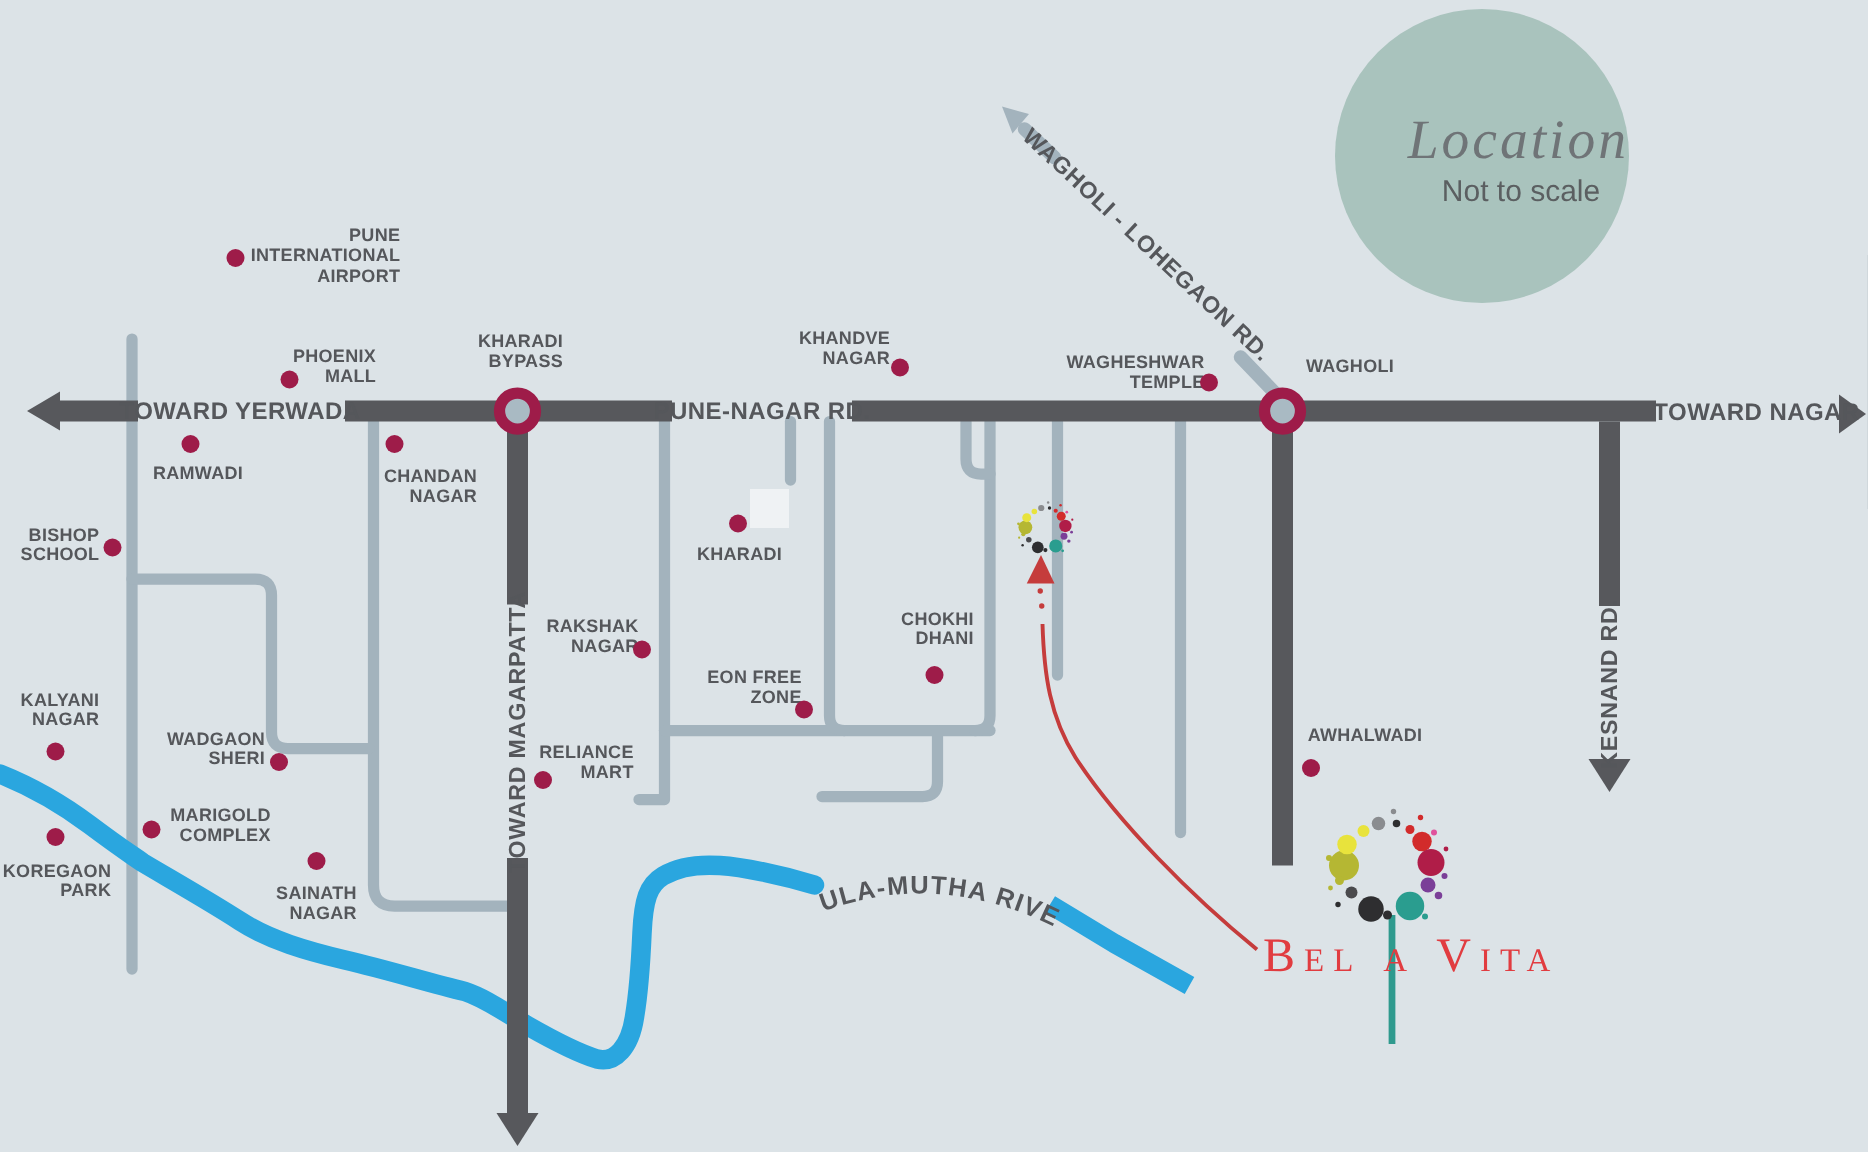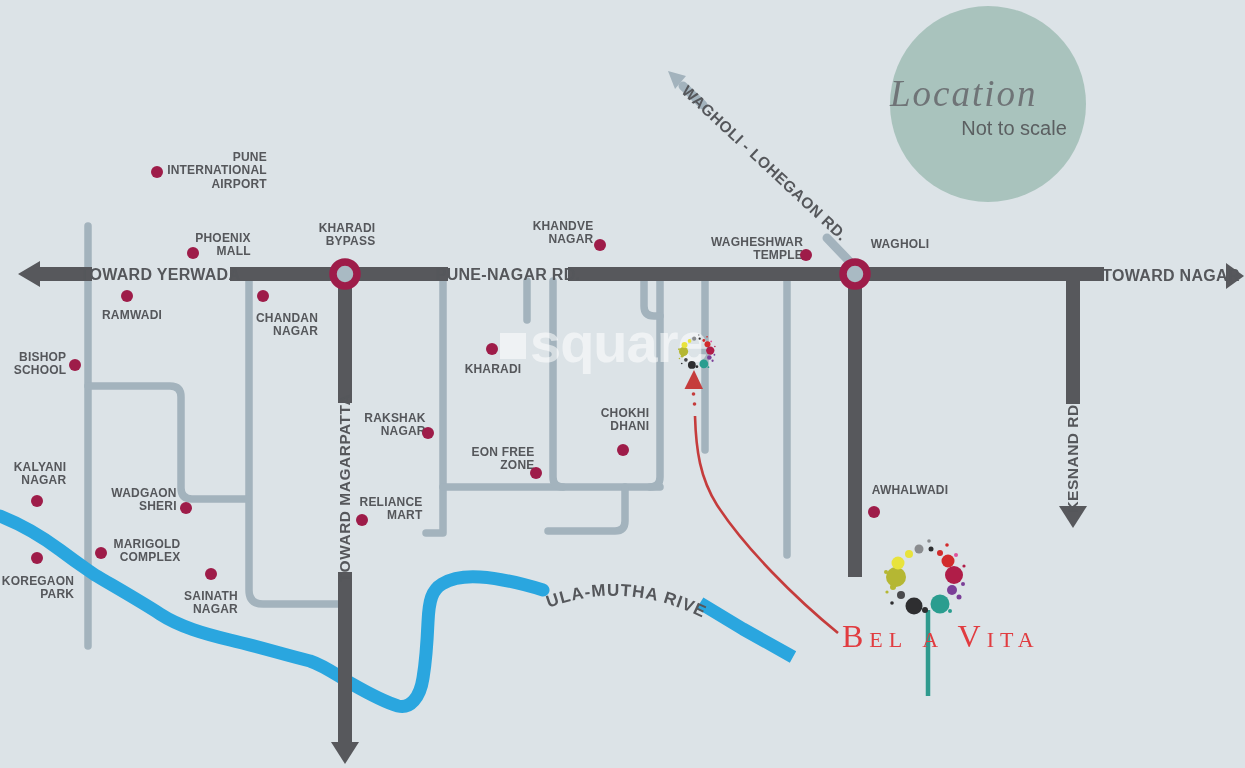--- a/index.html
+++ b/index.html
@@ -8,21 +8,21 @@
   .stage svg{position:absolute;left:0;top:0;pointer-events:none;}
   .plabel{position:absolute;transform:translate(-50%,-50%);
           font-weight:bold;font-size:12px;line-height:1.12;color:#55575b;
           text-align:right;white-space:pre-line;letter-spacing:.2px;}
   .pdot{position:absolute;width:12px;height:12px;border-radius:50%;background:#9e1c49;
         transform:translate(-50%,-50%);}
   .roadlabel{position:absolute;transform:translate(-50%,-50%);font-weight:bold;
              font-size:16px;color:#55575b;letter-spacing:.3px;white-space:nowrap;}
   .badge{position:absolute;left:890px;top:6px;width:196px;height:196px;border-radius:50%;
          background:#a9c3bd;}
-  .badge-title{margin-top:66px;text-align:left;font-family:"Liberation Serif",serif;
+  .badge-title{margin-top:66px;text-align:right;font-family:"Liberation Serif",serif;
                font-style:italic;font-size:37px;color:#6f7477;letter-spacing:2px;}
   .badge-sub{text-align:center;margin-left:52px;font-size:20px;color:#5b5f61;margin-top:2px;}
   .watermark{position:absolute;left:500px;top:320px;color:rgba(255,255,255,0.55);
              font-weight:bold;letter-spacing:-1px;line-height:45px;font-size:56px;}
   .wm-row{display:flex;align-items:center;}
   .wm-sq{display:inline-block;width:26px;height:26px;background:rgba(255,255,255,0.55);
          margin-right:4px;margin-top:6px;}
   .wm-l2{margin-left:46px;}
   .brand{position:absolute;left:842px;top:618px;color:#e13c40;
          font-family:"Liberation Serif",serif;font-variant:small-caps;font-size:32px;
@@ -85,21 +85,20 @@
       <path id="riverLabelPath" d="M 543,610 Q 624,577 707,620"></path>
     </defs>
     <text font-family="Liberation Sans,sans-serif" font-size="17" font-weight="bold" fill="#55575b" letter-spacing="1">
       <textPath href="#riverLabelPath" startOffset="50%" text-anchor="middle">MULA-MUTHA RIVER</textPath>
     </text>
   </svg>
 
   <div class="watermark">
     <div class="wm-row">
       <span class="wm-sq"></span>
-      <span>square</span>
     </div>
   </div>
 
   <svg width="1245" height="768" viewBox="0 0 1245 768">
     <defs>
       <g id="flower">
         <circle cx="-27" cy="-1" r="10" fill="#b5b733"></circle>
         <circle cx="-25" cy="-15" r="6.5" fill="#e8e33c"></circle>
         <circle cx="-14" cy="-24" r="4" fill="#e8e33c"></circle>
         <circle cx="-4" cy="-29" r="4.5" fill="#8a8c8f"></circle>

